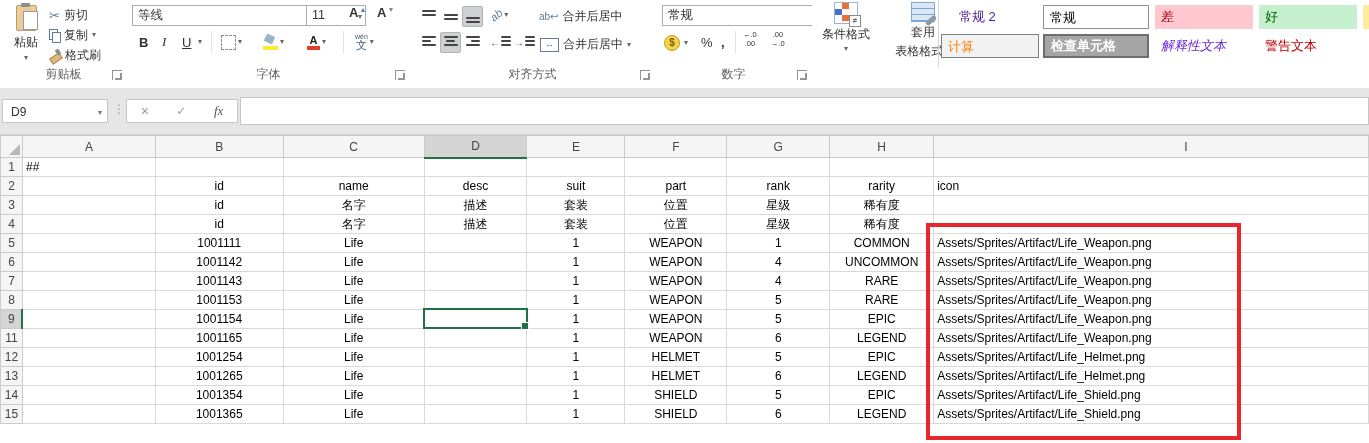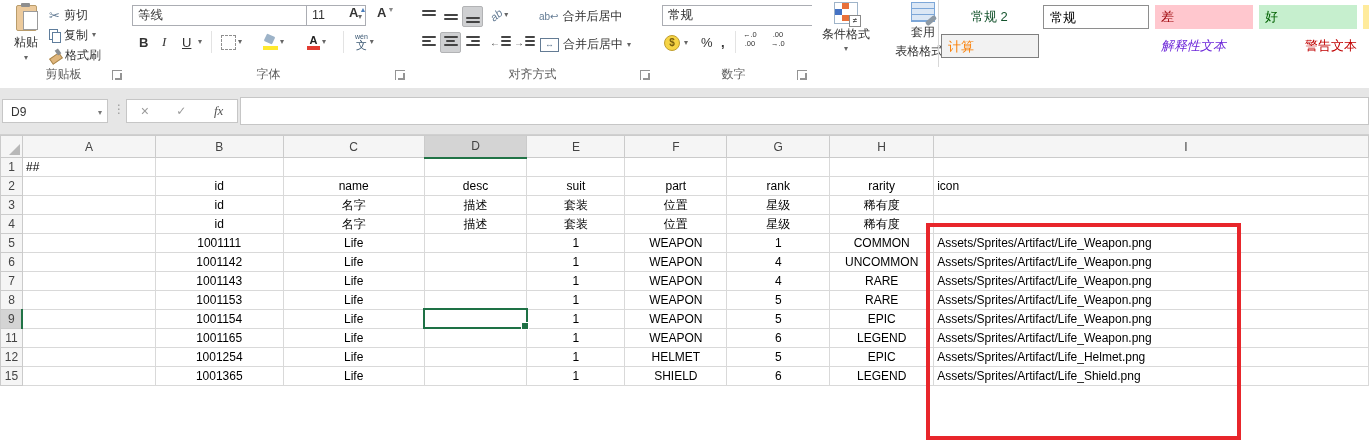--- a/index.html
+++ b/index.html
@@ -294,27 +294,28 @@
       </span>
       <span class="rlabel">条件格式</span>
       <span class="caret">▾</span>
     </div>
     <div class="bigbtn" style="left:76px;width:70px">
       <span class="taticon"></span>
       <span class="rlabel">套用</span>
       <span class="rlabel"><span>表格格式</span> <span class="caret">▾</span></span>
     </div>
     <div class="gallery" id="gallery">
-        <span class="chip plain" style="left: 14px; width: 86px; top: 5px; color: #14532d; margin-left: 12px;">常规 2</span>
+        <span class="chip plain" style="left: 14px; width: 86px; top: 5px; color: #4c1d95;">常规 2</span>
         <span class="chip boxed" style="left: 104px; width: 106px; top: 5px; background: rgb(255, 255, 255); color: rgb(0, 0, 0);">常规</span>
         <span class="chip plain" style="left: 216px; width: 98px; top: 5px; background: rgb(255, 199, 206); color: rgb(156, 0, 6);">差</span>
         <span class="chip plain" style="left: 320px; width: 98px; top: 5px; background: rgb(198, 239, 206); color: rgb(0, 97, 0);">好</span>
         <span class="chip bordered" style="left: 2px; width: 98px; top: 34px; background: rgb(242, 242, 242); color: rgb(250, 125, 0);">计算</span>
+        <span class="chip selected" style="left: 104px; width: 106px; top: 34px; background: rgb(165, 165, 165); color: rgb(255, 255, 255);">检查单元格</span>
         <span class="chip italic" style="left: 216px; width: 98px; top: 34px; color: #6d28d9;">解释性文本</span>
-        <span class="chip plain" style="left: 320px; width: 98px; top: 34px; color: rgb(192, 0, 0); text-align: right;">警告文本</span>
+        <span class="chip plain" style="left: 320px; width: 98px; top: 34px; color: rgb(192, 0, 0);">警告文本</span>
         <span class="chip" style="left: 424px; width: 20px; top: 5px; background: rgb(255, 235, 156);"></span>
         <span class="chip" style="left: 424px; width: 20px; top: 34px; color: rgb(250, 125, 0);">=</span>
       </div>
   </div>
 </div>
 
 <div class="fbar">
   <div class="namebox">
     <span>D9</span>
     <span class="caret">▾</span>
@@ -484,20 +485,44 @@
         <td class="ac">1001254</td>
         <td class="ac">Life</td>
         <td class="ac"></td>
         <td class="ac">1</td>
         <td class="ac">HELMET</td>
         <td class="ac">5</td>
         <td class="ac">EPIC</td>
         <td class="al">Assets/Sprites/Artifact/Life_Helmet.png</td>
       </tr>
       <tr>
+        <th>13</th>
+        <td class="al"></td>
+        <td class="ac">1001265</td>
+        <td class="ac">Life</td>
+        <td class="ac"></td>
+        <td class="ac">1</td>
+        <td class="ac">HELMET</td>
+        <td class="ac">6</td>
+        <td class="ac">LEGEND</td>
+        <td class="al">Assets/Sprites/Artifact/Life_Helmet.png</td>
+      </tr>
+      <tr>
+        <th>14</th>
+        <td class="al"></td>
+        <td class="ac">1001354</td>
+        <td class="ac">Life</td>
+        <td class="ac"></td>
+        <td class="ac">1</td>
+        <td class="ac">SHIELD</td>
+        <td class="ac">5</td>
+        <td class="ac">EPIC</td>
+        <td class="al">Assets/Sprites/Artifact/Life_Shield.png</td>
+      </tr>
+      <tr>
         <th>15</th>
         <td class="al"></td>
         <td class="ac">1001365</td>
         <td class="ac">Life</td>
         <td class="ac"></td>
         <td class="ac">1</td>
         <td class="ac">SHIELD</td>
         <td class="ac">6</td>
         <td class="ac">LEGEND</td>
         <td class="al">Assets/Sprites/Artifact/Life_Shield.png</td>

